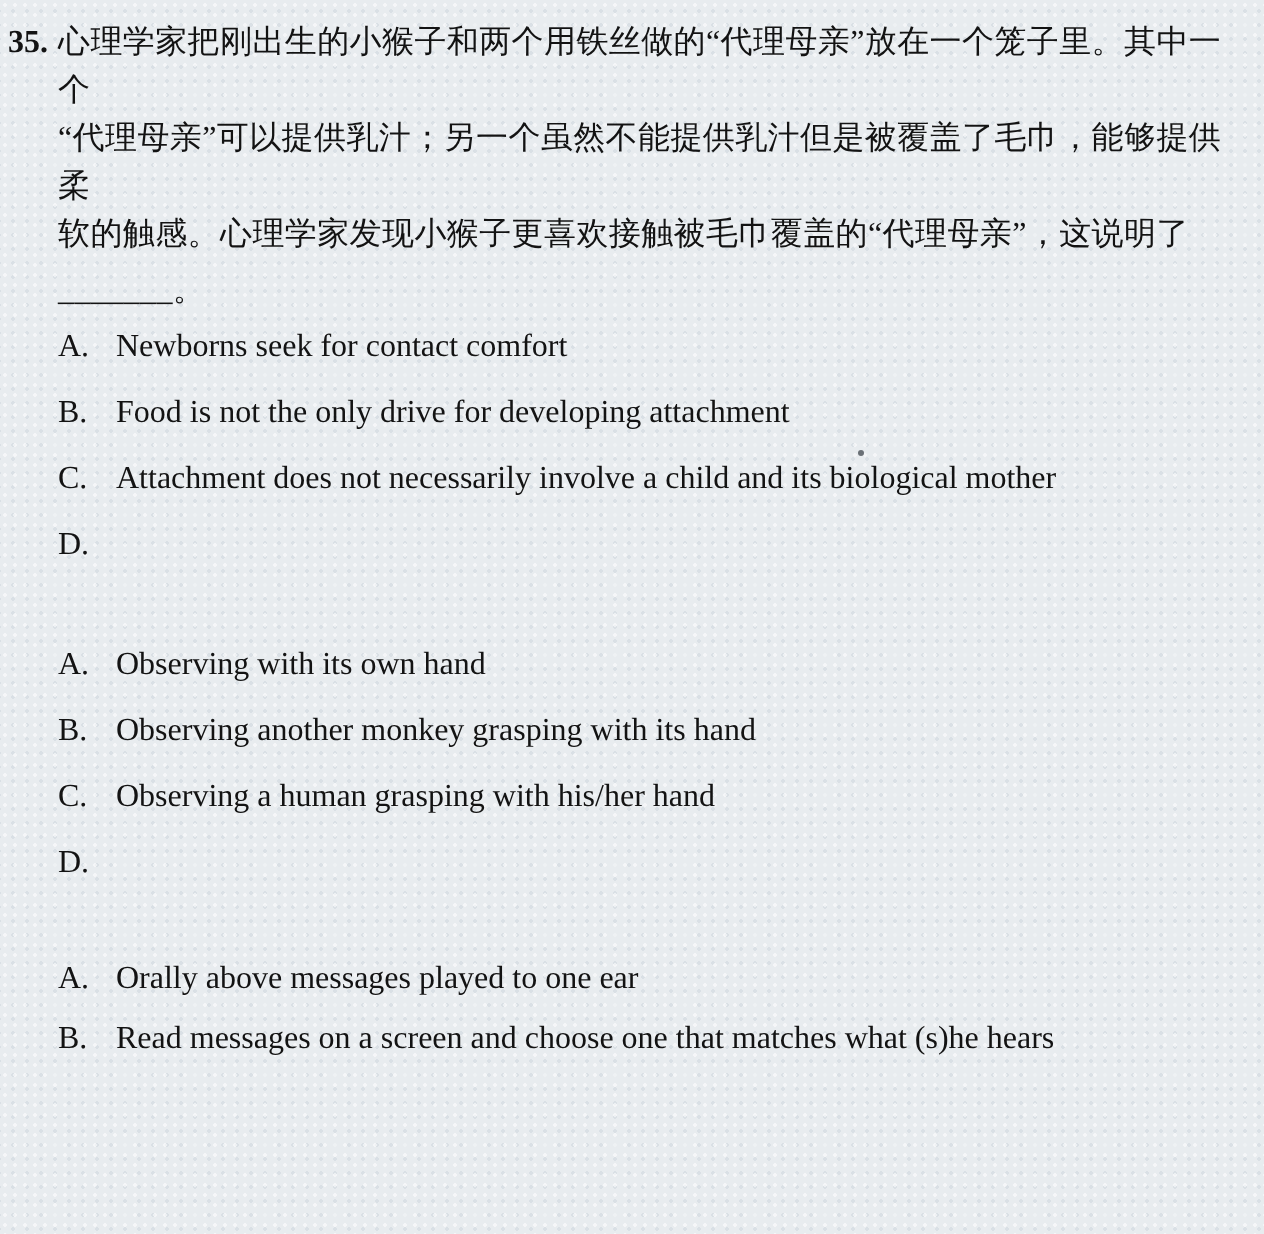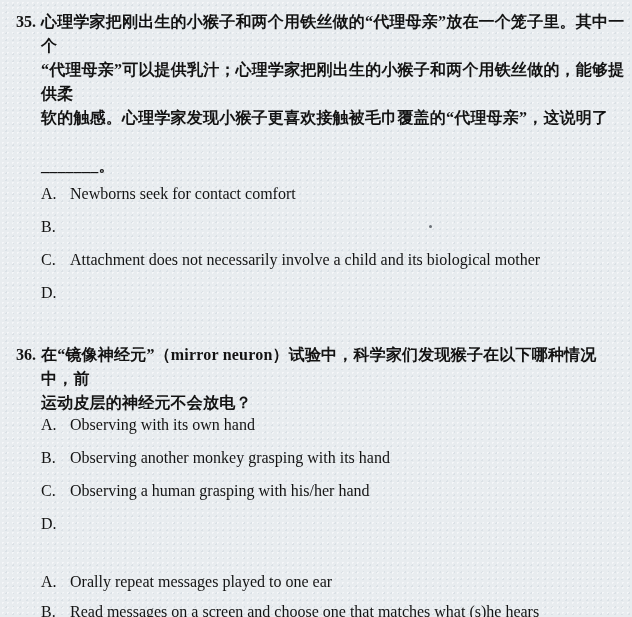--- a/index.html
+++ b/index.html
@@ -16,40 +16,40 @@
     background-size: 5px 5px, 7px 7px;
     background-position: 0 0, 3px 2px;
     font-family: "Liberation Serif", "DejaVu Serif", serif;
     color: #131313;
     overflow: hidden;
   }
   .page {
     position: relative;
     width: 632px;
     height: 567px;
-    padding: 10px 6px 0 16px;
+    padding: 10px 6px 0 4px;
     box-sizing: border-box;
   }
   .question { }
   .q-head { display: flex; }
   .q-num {
     width: 25px;
     flex-shrink: 0;
     font-size: 16px;
     line-height: 24px;
     font-weight: bold;
   }
   .q-stem {
     flex: 1;
     font-size: 16px;
     line-height: 24px;
     letter-spacing: 0.2px;
   }
-  .stem-line { font-weight: bold; }
-  .stem-line.gap { margin-top: 24px; }
+  .stem-line { font-weight: normal; }
+  .stem-line.gap { margin-top: 4px; }
   .options {
     margin-top: 6px;
     padding-left: 25px;
   }
   .option {
     display: flex;
     font-size: 16px;
     line-height: 20px;
     margin-bottom: 13px;
   }
@@ -79,51 +79,45 @@
 </head>
 <body>
 
 <div class="page">
 
   <div class="question" id="q35">
     <div class="q-head">
       <span class="q-num">35.</span>
       <div class="q-stem">
         <div class="stem-line">心理学家把刚出生的小猴子和两个用铁丝做的“代理母亲”放在一个笼子里。其中一个</div>
-        <div class="stem-line">“代理母亲”可以提供乳汁；心理学家把刚出生的小猴子和两个用铁丝做的，能够提供柔</div>
+        <div class="stem-line">“代理母亲”可以提供乳汁；另一个虽然不能提供乳汁但是被覆盖了毛巾，能够提供柔</div>
         <div class="stem-line">软的触感。心理学家发现小猴子更喜欢接触被毛巾覆盖的“代理母亲”，这说明了</div>
         <div class="stem-line gap">_______。</div>
       </div>
     </div>
     <div class="options">
       <div class="option">
         <span class="opt-label">A.</span>
         <span class="opt-text">Newborns seek for contact comfort</span>
       </div>
       <div class="option">
         <span class="opt-label">B.</span>
+        <span class="opt-text">Food is not the only drive for developing attachment</span>
       </div>
       <div class="option">
         <span class="opt-label">C.</span>
         <span class="opt-text">Attachment does not necessarily involve a child and its biological mother</span>
       </div>
       <div class="option">
         <span class="opt-label">D.</span>
       </div>
     </div>
   </div>
 
   <div class="question" id="q36">
-    <div class="q-head">
-      <span class="q-num">36.</span>
-      <div class="q-stem">
-        <div class="stem-line">在“镜像神经元”（mirror neuron）试验中，科学家们发现猴子在以下哪种情况中，前</div>
-        <div class="stem-line">运动皮层的神经元不会放电？</div>
-      </div>
-    </div>
     <div class="options">
       <div class="option">
         <span class="opt-label">A.</span>
         <span class="opt-text">Observing with its own hand</span>
       </div>
       <div class="option">
         <span class="opt-label">B.</span>
         <span class="opt-text">Observing another monkey grasping with its hand</span>
       </div>
       <div class="option">
@@ -133,21 +127,21 @@
       <div class="option">
         <span class="opt-label">D.</span>
       </div>
     </div>
   </div>
 
   <div class="question" id="q37">
     <div class="options">
       <div class="option">
         <span class="opt-label">A.</span>
-        <span class="opt-text">Orally repeat messages played to one ear</span>
+        <span class="opt-text">Orally above messages played to one ear</span>
       </div>
       <div class="option">
         <span class="opt-label">B.</span>
         <span class="opt-text">Read messages on a screen and choose one that matches what (s)he hears</span>
       </div>
 
     </div>
   </div>
 
   <div class="artifact-dot"></div>

